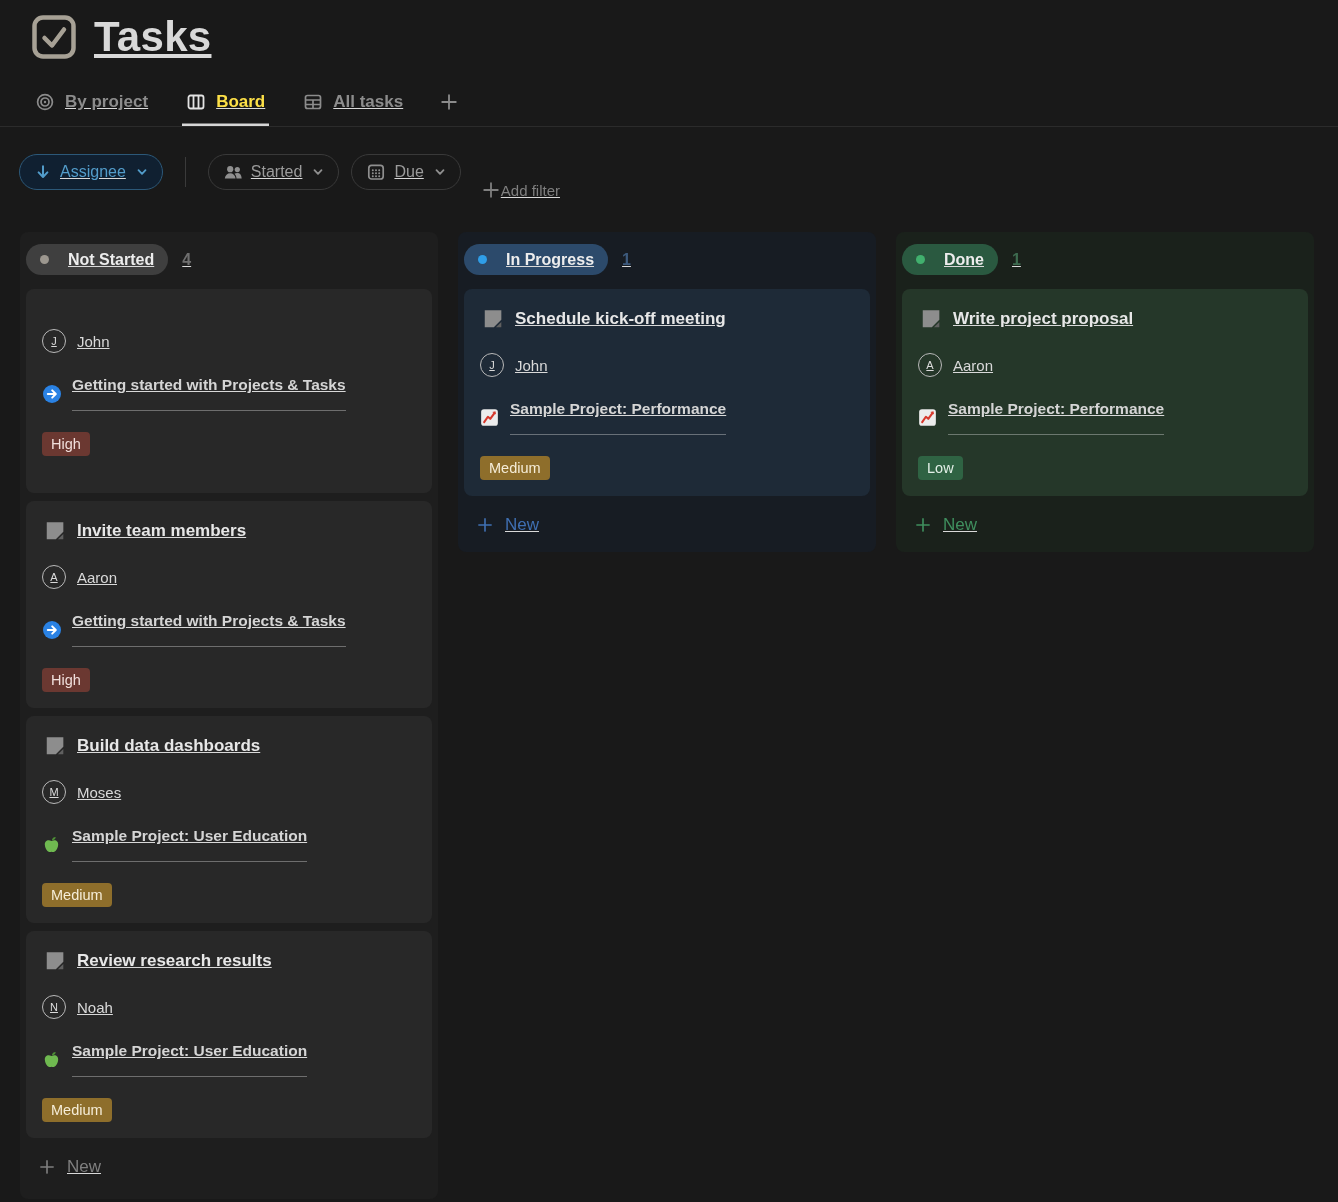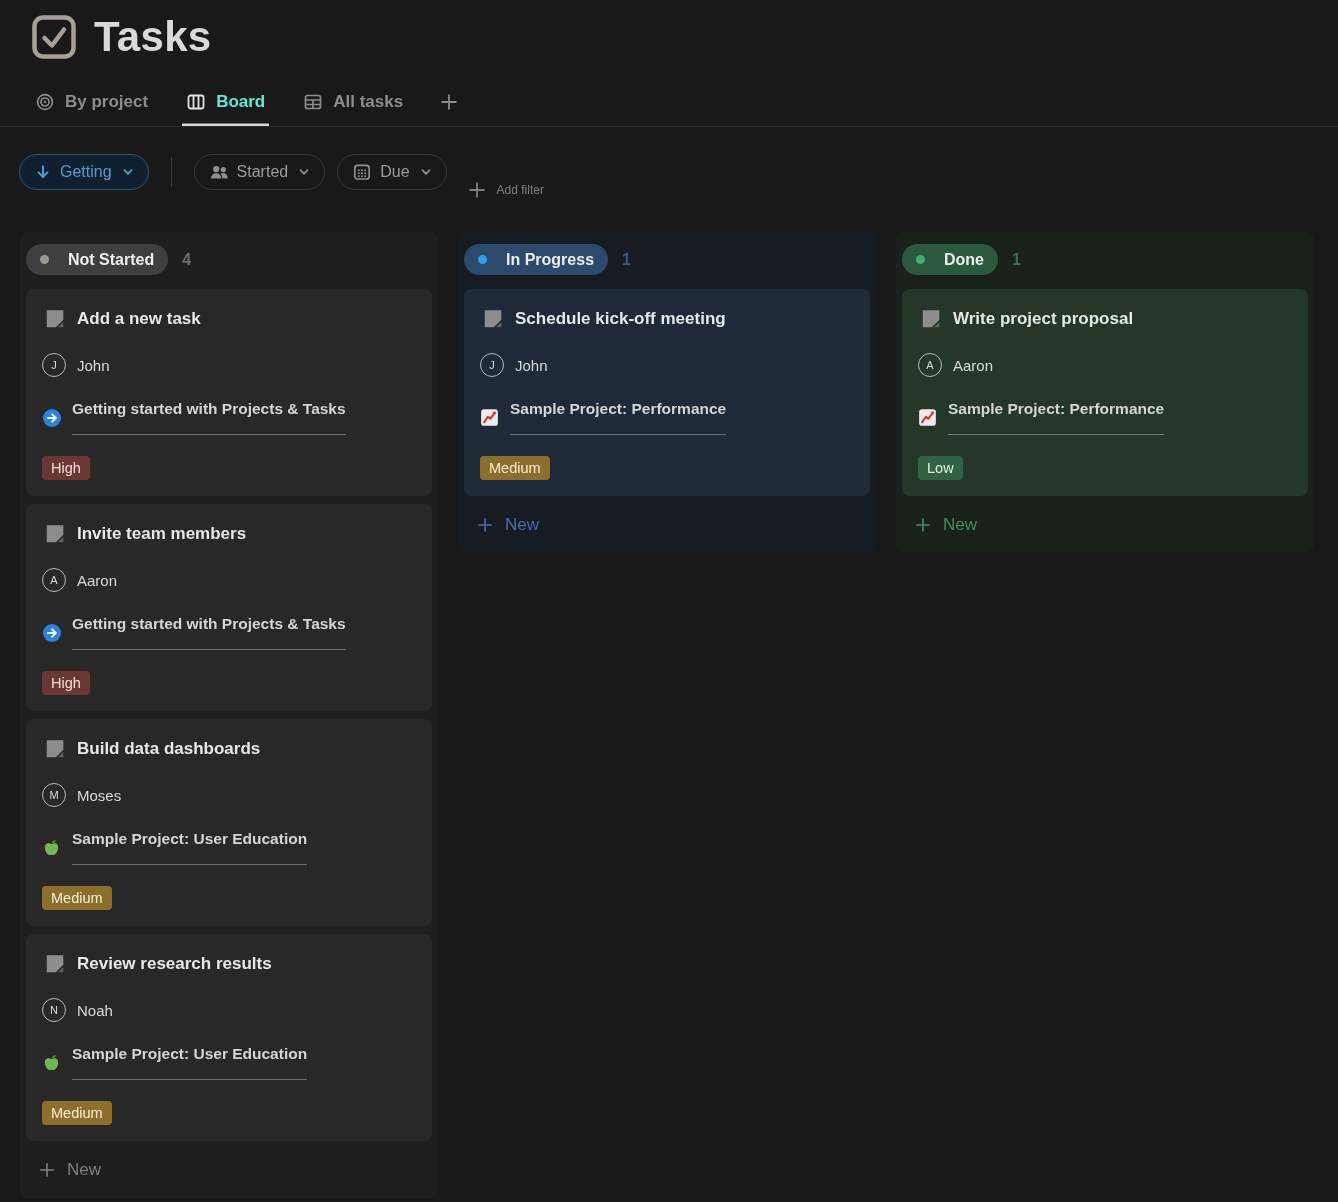--- a/index.html
+++ b/index.html
@@ -3,46 +3,46 @@
 <meta charset="utf-8">
 <style>
   * { box-sizing: border-box; margin: 0; padding: 0; }
   html,body { width:1338px; height:1202px; }
   body {
     background:#191919;
     font-family:"Liberation Sans", sans-serif;
     overflow:hidden;
     color:#d9d9d9;
   }
-  .app { width:1338px; height:850px; position:relative; }
+  .app { width:1338px; height:850px; position:relative;text-decoration:underline; }
 
   
   .header { display:flex; align-items:center; gap:17px; padding:13px 0 0 31px; }
   .title-icon { width:46px; height:46px; display:inline-flex; }
   .page-title { font-size:42px; font-weight:700; color:#d9d9d9; letter-spacing:.3px; }
 
   
   .tabs { display:flex; align-items:center; gap:30px; margin:25px 0 0 0; padding-left:31px;
           border-bottom:1px solid rgba(255,255,255,.08); }
   .tab { display:flex; align-items:center; gap:10px; font-size:17px; font-weight:600;
          color:#8c8c8c; padding:6px 4px 14px; cursor:pointer; }
-  .tab.active { color:#5eead4; font-weight:700; box-shadow: inset 0 -2.5px 0 #d6d6d6; }
+  .tab.active { color:#fde047; font-weight:700; box-shadow: inset 0 -2.5px 0 #d6d6d6; }
   .tab-add { padding:6px 2px 14px; display:flex; cursor:pointer; }
   .t-icon { display:inline-flex; width:20px; height:20px; }
 
   
   .filters { display:flex; align-items:center; margin:17px 0 0 19px; }
   .pill { height:36px; border-radius:18px; display:inline-flex; align-items:center; gap:8px;
           padding:0 14px; font-size:16px; background:transparent; cursor:pointer; }
   .pill.priority { color:#529cca; border:1px solid #2c5878; background:#102031; font-weight:500; }
   .pill.ghost { color:#9b9b9b; border:1px solid #393939; }
   .vsep { width:1px; height:30px; background:#3a3a3a; margin:0 22px; }
   .pill + .pill { margin-left:12px; }
-  .add-filter { display:inline-flex; align-items:center; gap:10px; color:#7f7f7f;
-                font-size:12px; margin-left:20px; background:none; border:none; cursor:pointer;
+  .add-filter { display:inline-flex; align-items:center; color:#7f7f7f;
+                font-size:15px; margin-left:20px; background:none; border:none; cursor:pointer;
                 font-family:inherit;margin-top:36px; }
   .chev { display:inline-flex; width:12px; height:12px; margin-left:2px; }
 
   
   .board { display:flex; align-items:flex-start; gap:20px; margin:32px 0 0 20px; }
   .column { width:418px; border-radius:8px; padding:6px; }
   .column.tall { height:967px; }
   .col-head { display:flex; align-items:center; padding:6px 0 14px 0; }
   .status-pill { height:31px; display:inline-flex; align-items:center; gap:19px; padding:0 14px;
                  border-radius:16px; font-size:16px; font-weight:700; color:#ededed; cursor:pointer; }
@@ -183,21 +183,21 @@
     </div>
   </div>
 
   <div class="filters">
     <button class="pill priority">
       <span style="color:#529cca">
         <svg width="18" height="18" viewBox="0 0 18 18">
             <use href="#i-arrow-down"></use>
           </svg>
       </span>
-      <span>Getting</span>
+      <span>Assignee</span>
       <span class="chev" style="color:#529cca">
         <svg width="12" height="12" viewBox="0 0 12 12">
             <use href="#i-chevron"></use>
           </svg>
       </span>
     </button>
     <span class="vsep"></span>
     <button class="pill ghost">
       <span style="color:#8f8f8f">
         <svg width="20" height="20" viewBox="0 0 20 20">
@@ -239,28 +239,20 @@
     <section class="column tall" style="background-color: rgb(30, 30, 30);">
       <div class="col-head">
         <div class="status-pill" style="background-color: rgb(63, 63, 63);">
           <span class="dot" style="background-color: rgb(156, 151, 143);"></span>
           <span>Not Started</span>
         </div>
         <span class="count" style="color: rgb(111, 111, 111);">4</span>
       </div>
 
       <article class="card" style="background-color: rgb(40, 40, 40);">
-        <div class="card-title-row">
-          <span class="page-icon">
-            <svg width="21" height="21" viewBox="0 0 19 18">
-                <use href="#i-page"></use>
-              </svg>
-            </span>
-          <span class="card-title">Add a new task</span>
-        </div>
         <div class="person-row">
           <span class="avatar">J</span>
           <span class="person-name">John</span>
         </div>
         <div class="proj-row">
           <span class="proj-icon">
             <svg width="20" height="20" viewBox="0 0 20 20">
                 <use href="#i-arrow-circle"></use>
               </svg>
             </span>

